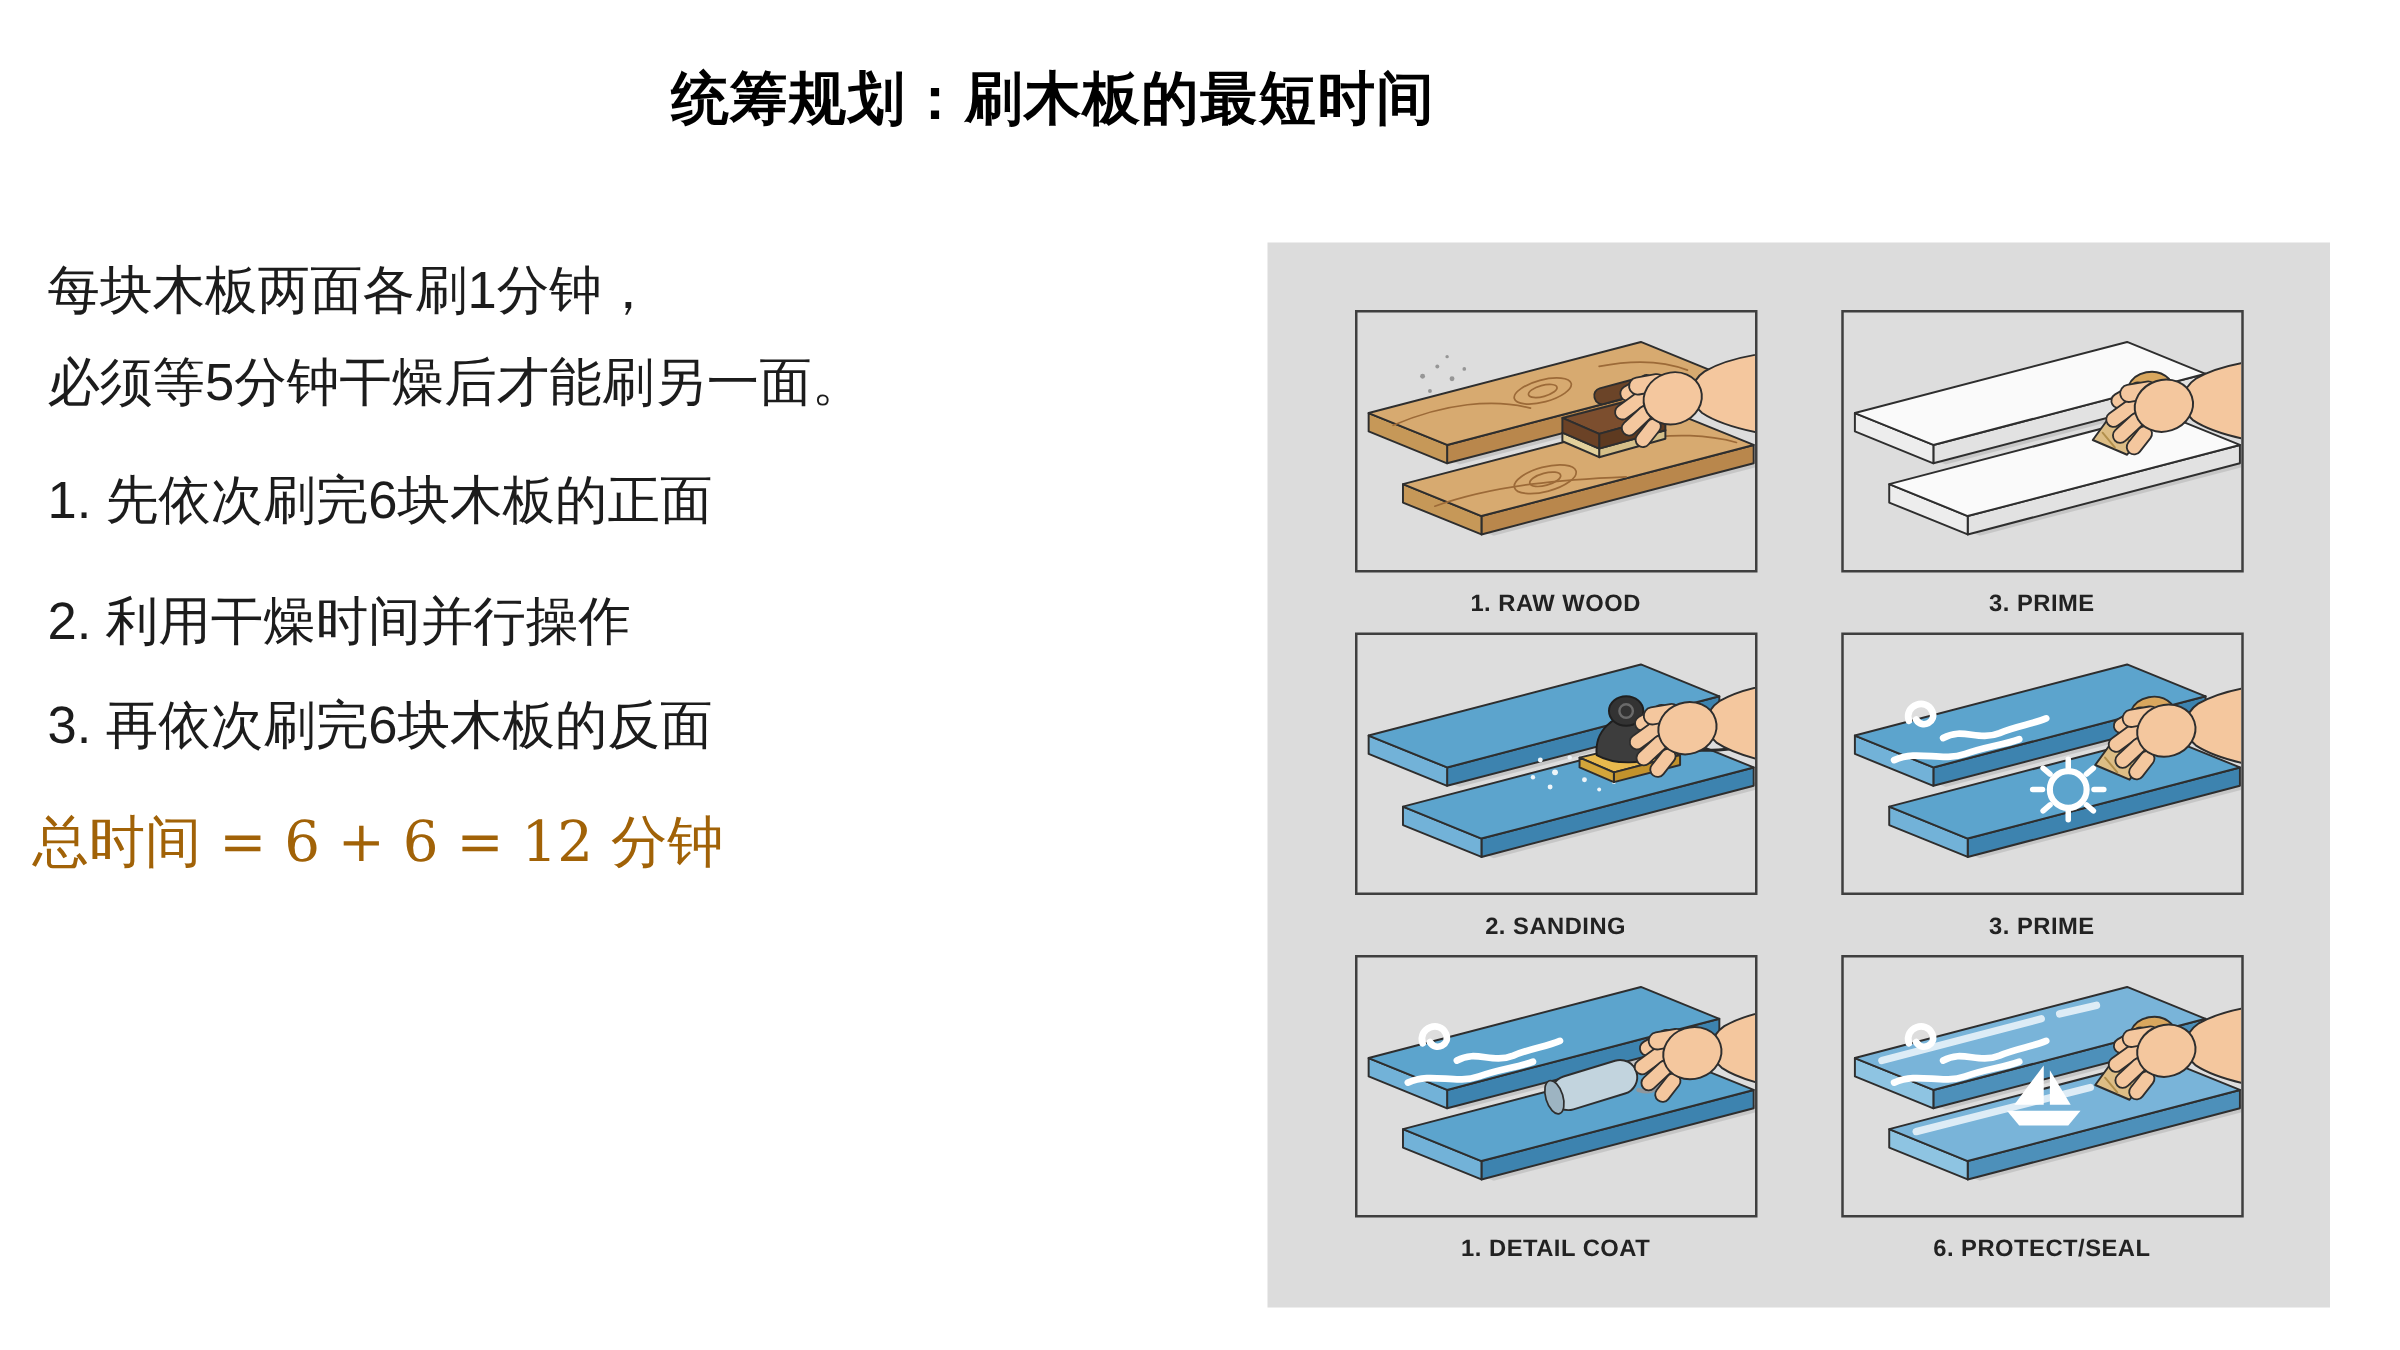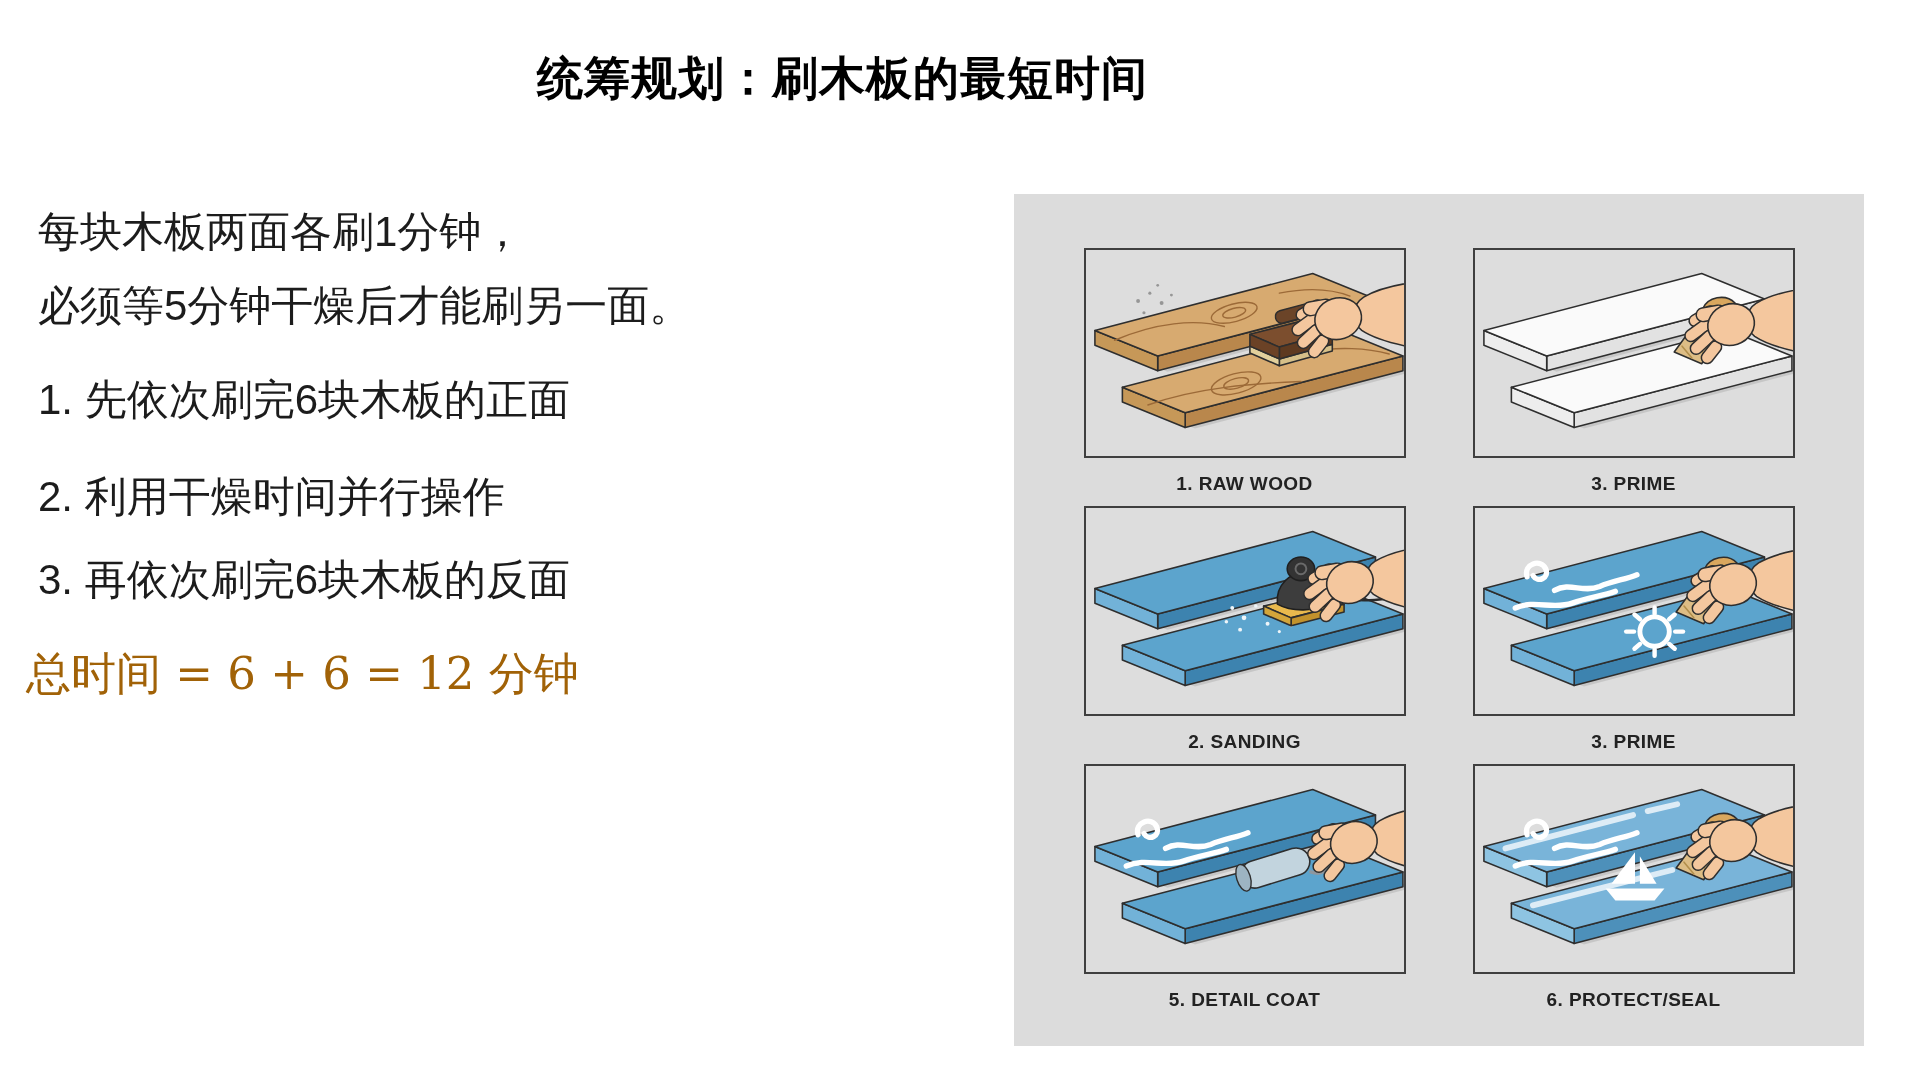--- a/index.html
+++ b/index.html
@@ -298,21 +298,21 @@
               <g transform="translate(-2,18) rotate(128)">
                 <rect x="0" y="-6" width="26" height="12" rx="6" fill="#f4c79e" stroke="#2e2e2e" stroke-width="1.5"></rect>
               </g>
               <g transform="translate(4,-14) rotate(170)">
                 <rect x="0" y="-7" width="30" height="14" rx="7" fill="#f4c79e" stroke="#2e2e2e" stroke-width="1.5"></rect>
               </g>
               <ellipse cx="10" cy="0" rx="24" ry="21" fill="#f4c79e" stroke="#2e2e2e" stroke-width="1.6" transform="rotate(-18 10 0)"></ellipse>
             </g>
           </svg>
       </div>
-      <figcaption class="caption">5. DETAIL COAT</figcaption>
+      <figcaption class="caption">1. DETAIL COAT</figcaption>
     </figure>
     <figure class="cell">
       <div class="frame">
         <svg viewBox="0 0 322 210">
             <polygon points="18,98 240,40 304,66 82,124" fill="rgba(0,0,0,0.10)" stroke="none" stroke-width="1.6" stroke-linejoin="round"></polygon>
             <polygon points="72,108 294,50 294,65 72,123" fill="#4d90ba" stroke="#2e2e2e" stroke-width="1.6" stroke-linejoin="round"></polygon>
             <polygon points="8,82 72,108 72,123 8,97" fill="#8ec4e2" stroke="#2e2e2e" stroke-width="1.6" stroke-linejoin="round"></polygon>
             <polygon points="8,82 230,24 294,50 72,108" fill="#79b4d9" stroke="#2e2e2e" stroke-width="1.6" stroke-linejoin="round"></polygon>
             <polygon points="46,156 268,98 332,124 110,182" fill="rgba(0,0,0,0.10)" stroke="none" stroke-width="1.6" stroke-linejoin="round"></polygon>
             <polygon points="100,166 322,108 322,123 100,181" fill="#4d90ba" stroke="#2e2e2e" stroke-width="1.6" stroke-linejoin="round"></polygon>

